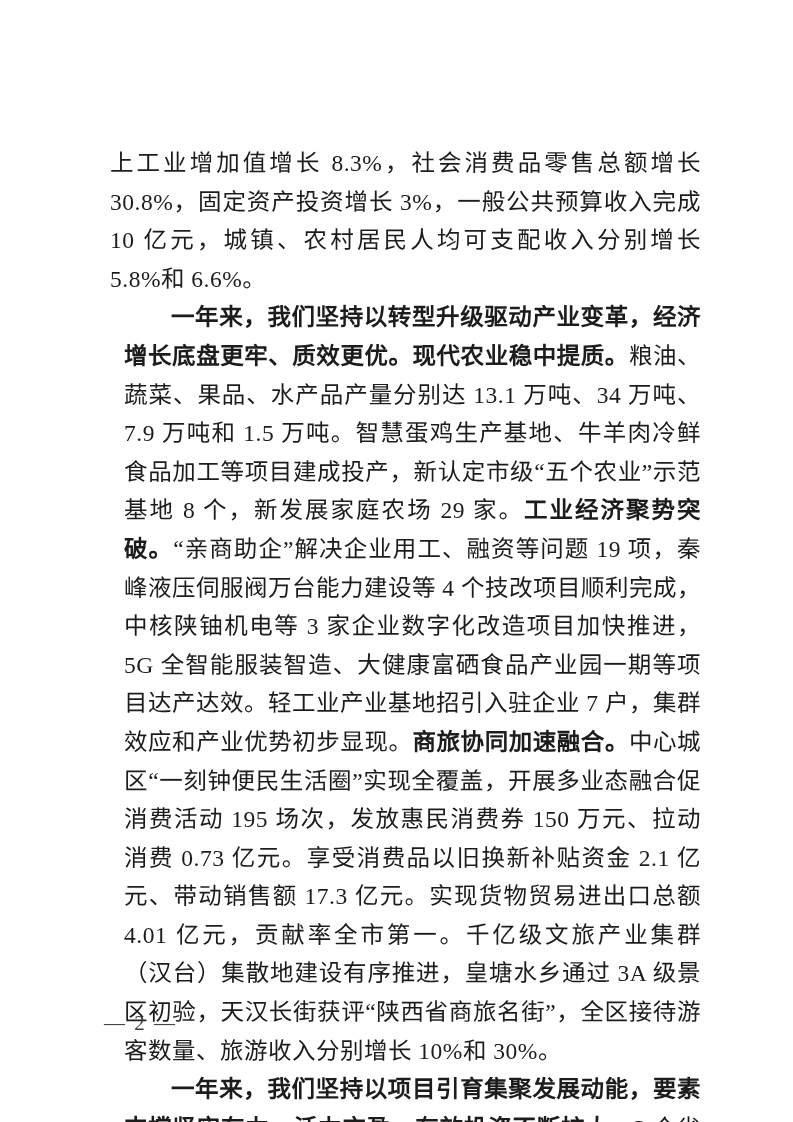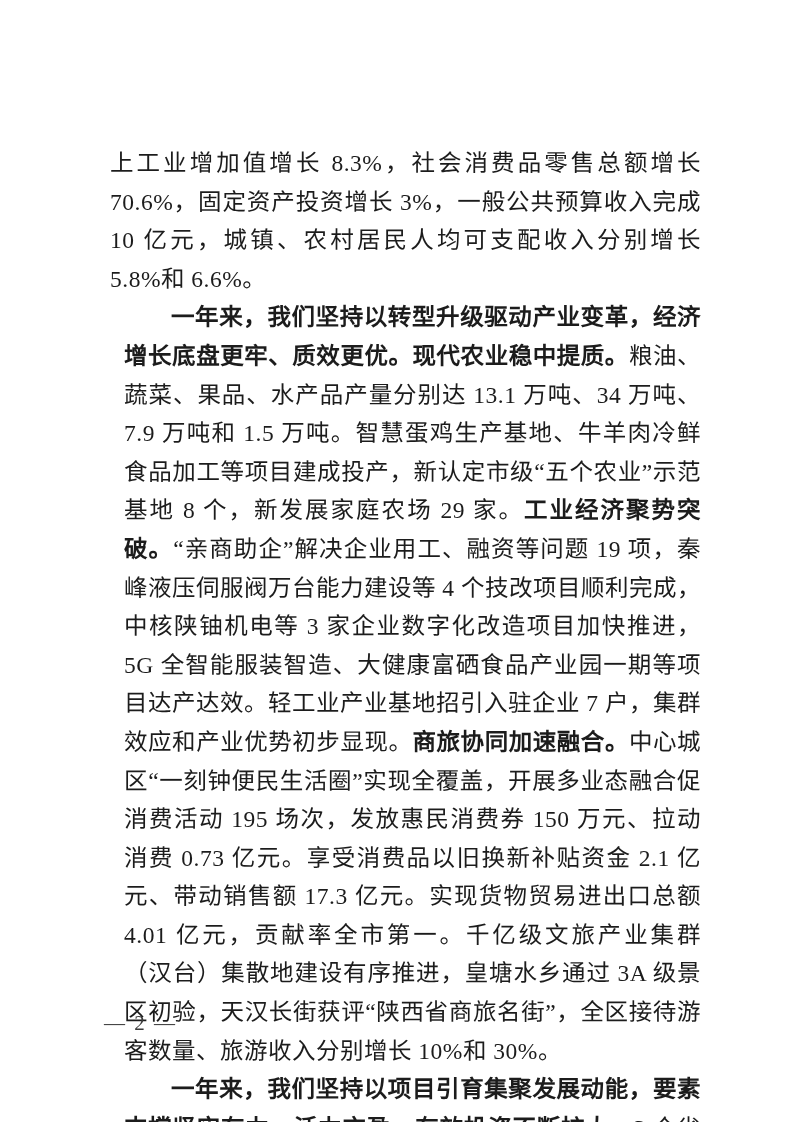--- a/index.html
+++ b/index.html
@@ -48,18 +48,18 @@
     color: #3a3a3a;
     letter-spacing: 2px;
     font-family: "Liberation Serif", "DejaVu Serif", serif;
   }
 </style>
 </head>
 <body>
 
 <div class="page">
   <div class="body-text" id="document-body">
-      <p><span>上工业增加值增长 8.3%，社会消费品零售总额增长 70.6%，固定资产投资增长 3%，一般公共预算收入完成 10 亿元，城镇、农村居民人均可支配收入分别增长 5.8%和 6.6%。</span></p>
+      <p><span>上工业增加值增长 8.3%，社会消费品零售总额增长 30.8%，固定资产投资增长 3%，一般公共预算收入完成 10 亿元，城镇、农村居民人均可支配收入分别增长 5.8%和 6.6%。</span></p>
       <p class="indent"><span class="run-bold">一年来，我们坚持以转型升级驱动产业变革，经济增长底盘更牢、质效更优。现代农业稳中提质。</span><span>粮油、蔬菜、果品、水产品产量分别达 13.1 万吨、34 万吨、7.9 万吨和 1.5 万吨。智慧蛋鸡生产基地、牛羊肉冷鲜食品加工等项目建成投产，新认定市级“五个农业”示范基地 8 个，新发展家庭农场 29 家。</span><span class="run-bold">工业经济聚势突破。</span><span>“亲商助企”解决企业用工、融资等问题 19 项，秦峰液压伺服阀万台能力建设等 4 个技改项目顺利完成，中核陕铀机电等 3 家企业数字化改造项目加快推进，5G 全智能服装智造、大健康富硒食品产业园一期等项目达产达效。轻工业产业基地招引入驻企业 7 户，集群效应和产业优势初步显现。</span><span class="run-bold">商旅协同加速融合。</span><span>中心城区“一刻钟便民生活圈”实现全覆盖，开展多业态融合促消费活动 195 场次，发放惠民消费券 150 万元、拉动消费 0.73 亿元。享受消费品以旧换新补贴资金 2.1 亿元、带动销售额 17.3 亿元。实现货物贸易进出口总额 4.01 亿元，贡献率全市第一。千亿级文旅产业集群（汉台）集散地建设有序推进，皇塘水乡通过 3A 级景区初验，天汉长街获评“陕西省商旅名街”，全区接待游客数量、旅游收入分别增长 10%和 30%。</span></p>
       <p class="indent"><span class="run-bold">一年来，我们坚持以项目引育集聚发展动能，要素支撑坚实有力、活力充盈。有效投资不断扩大。</span><span>3 个省级、36 个市级、110</span></p>
     </div>
   <div class="page-number">— 2 —</div>
 </div>
 
 </body></html>

